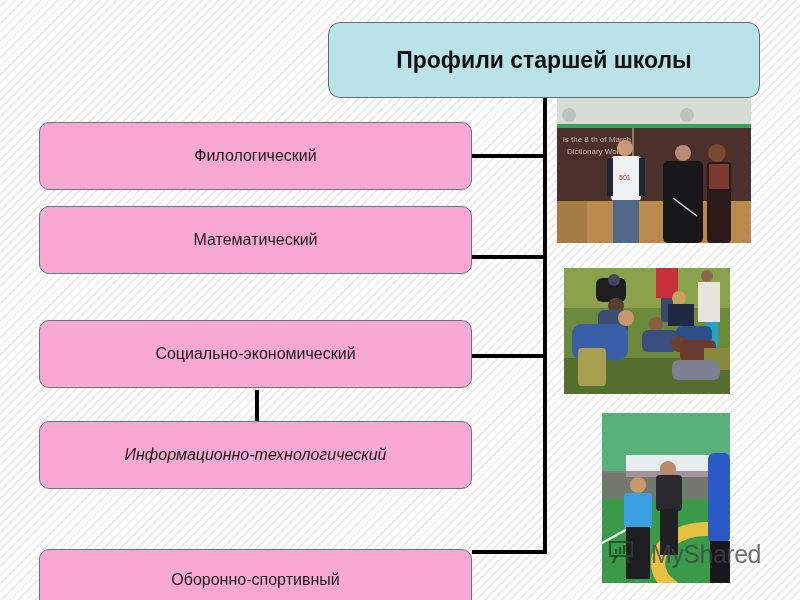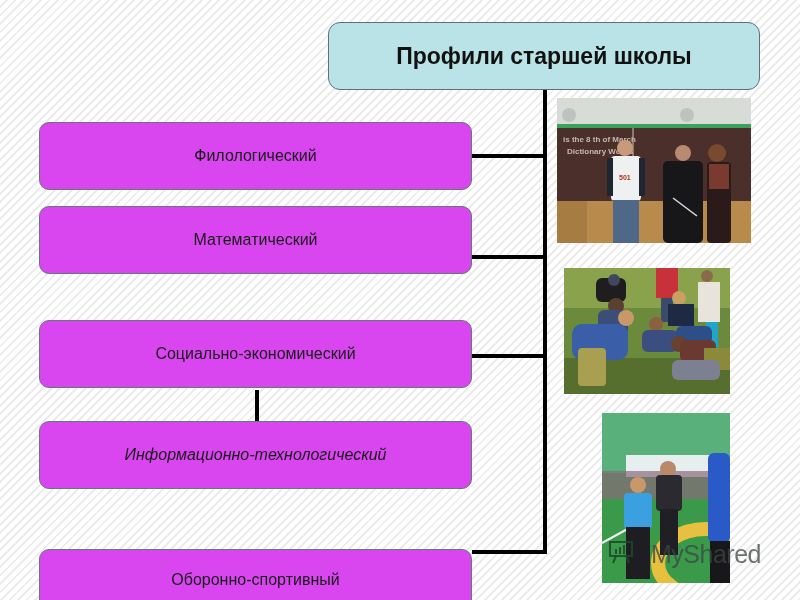--- a/index.html
+++ b/index.html
@@ -3,28 +3,28 @@
 <meta charset="utf-8">
 <style>
   html, body { margin:0; padding:0; }
   body {
     width:800px; height:600px; position:relative; overflow:hidden;
     background-color:#fbfbfb;
     background-image: repeating-linear-gradient(135deg, #ffffff 0px, #ffffff 4px, #ececec 4px, #ececec 6px);
     font-family: "Liberation Sans", sans-serif;
   }
   .title-box {
-    position:absolute; left:328px; top:22px; width:432px; height:68px;
+    position:absolute; left:328px; top:22px; width:432px; height:76px;
     background:#b9e3e6; border:1px solid #5c7373; border-radius:12px;
     box-sizing:border-box; display:flex; align-items:center; justify-content:center;
     font-weight:bold; font-size:23px; color:#111;
   }
   .profile-box {
     position:absolute; left:39px; width:433px; height:68px;
-    background:#d946ef; border:1px solid #607a7a; border-radius:10px;
+    background:#f9a8d4; border:1px solid #607a7a; border-radius:10px;
     box-sizing:border-box; display:flex; align-items:center; justify-content:center;
     font-size:16px; color:#1a1a1a;
   }
   .line { position:absolute; background:#000; }
   .photo { position:absolute; overflow:hidden; }
   .photo svg { display:block; }
   .watermark {
     position:absolute; left:608px; top:538px; font-size:25px; color:rgba(60,70,70,0.75);
     letter-spacing:-0.5px; display:flex; align-items:center; gap:17px;
   }
@@ -52,21 +52,21 @@
 <div class="profile-box" style="top:320px;">
   <span>Социально-экономический</span>
 </div>
 <div class="profile-box" style="top:421px;font-style:italic;">
   <span>Информационно-технологический</span>
 </div>
 <div class="profile-box" style="top:549px; height:62px;">
   <span>Оборонно-спортивный</span>
 </div>
 
-<div class="photo" style="left:557px; top:98px; width:194px; height:145px;font-weight:bold;">
+<div class="photo" style="left:557px; top:98px; width:194px; height:145px;">
   <svg width="194" height="145" viewBox="0 0 194 145">
     <rect width="194" height="145" fill="#c9ccc8"></rect>
     <rect y="0" width="194" height="26" fill="#d8dcd6"></rect>
     <circle cx="12" cy="17" r="7" fill="#bfc3c0"></circle>
     <circle cx="130" cy="17" r="7" fill="#bfc3c0"></circle>
     <rect y="26" width="194" height="4" fill="#3aa25a"></rect>
     <rect y="30" width="194" height="73" fill="#4a2f2a"></rect>
     <rect x="75" y="30" width="2" height="73" fill="#8a7a70"></rect>
     <text x="6" y="44" font-size="8" fill="#c8b8b0" font-family="Liberation Sans, sans-serif">is the 8 th of March</text>
     <text x="10" y="56" font-size="8" fill="#c8b8b0" font-family="Liberation Sans, sans-serif">Dictionary Words</text>

